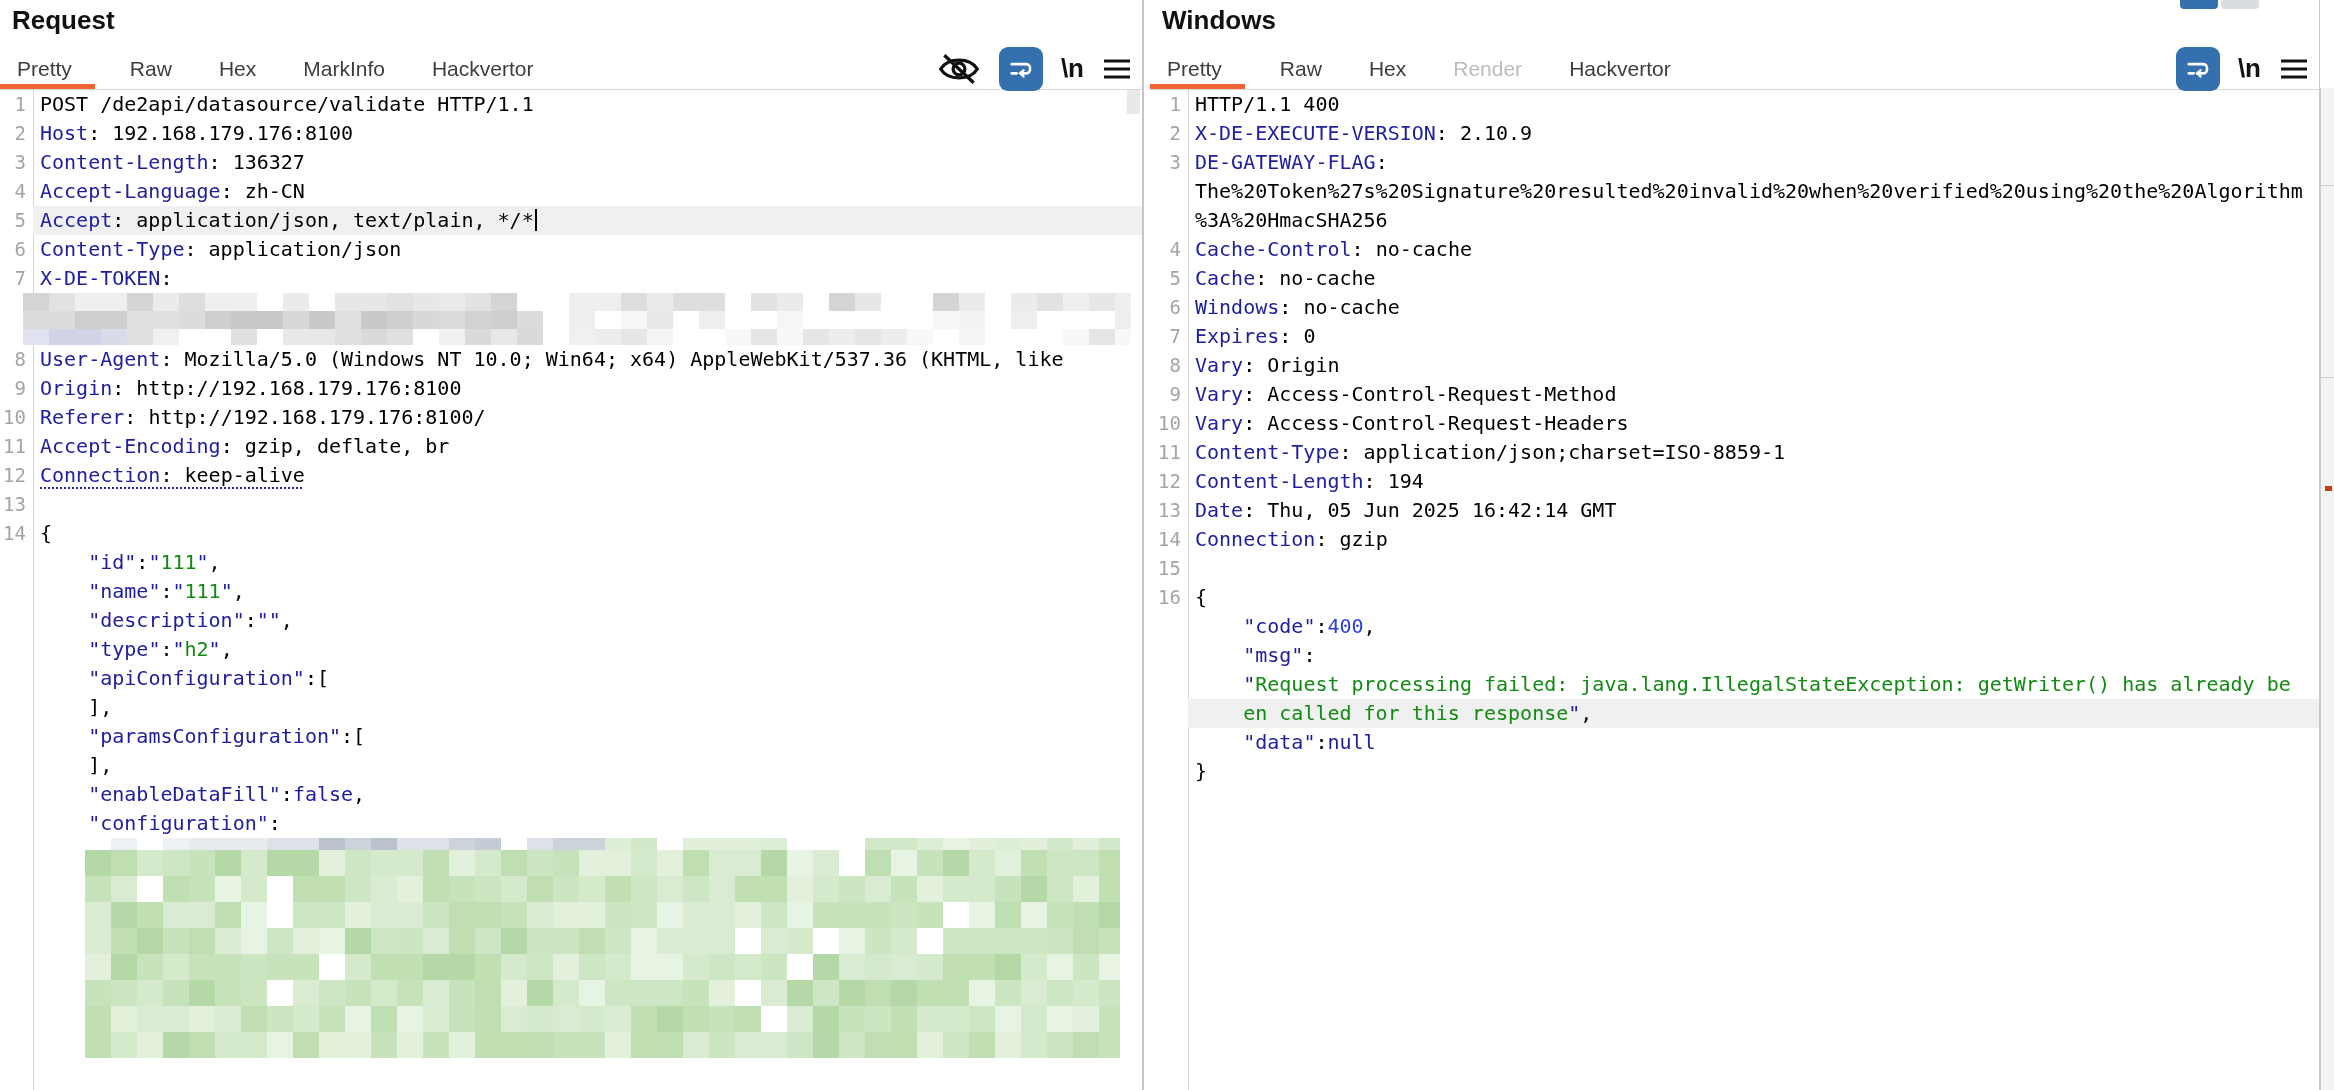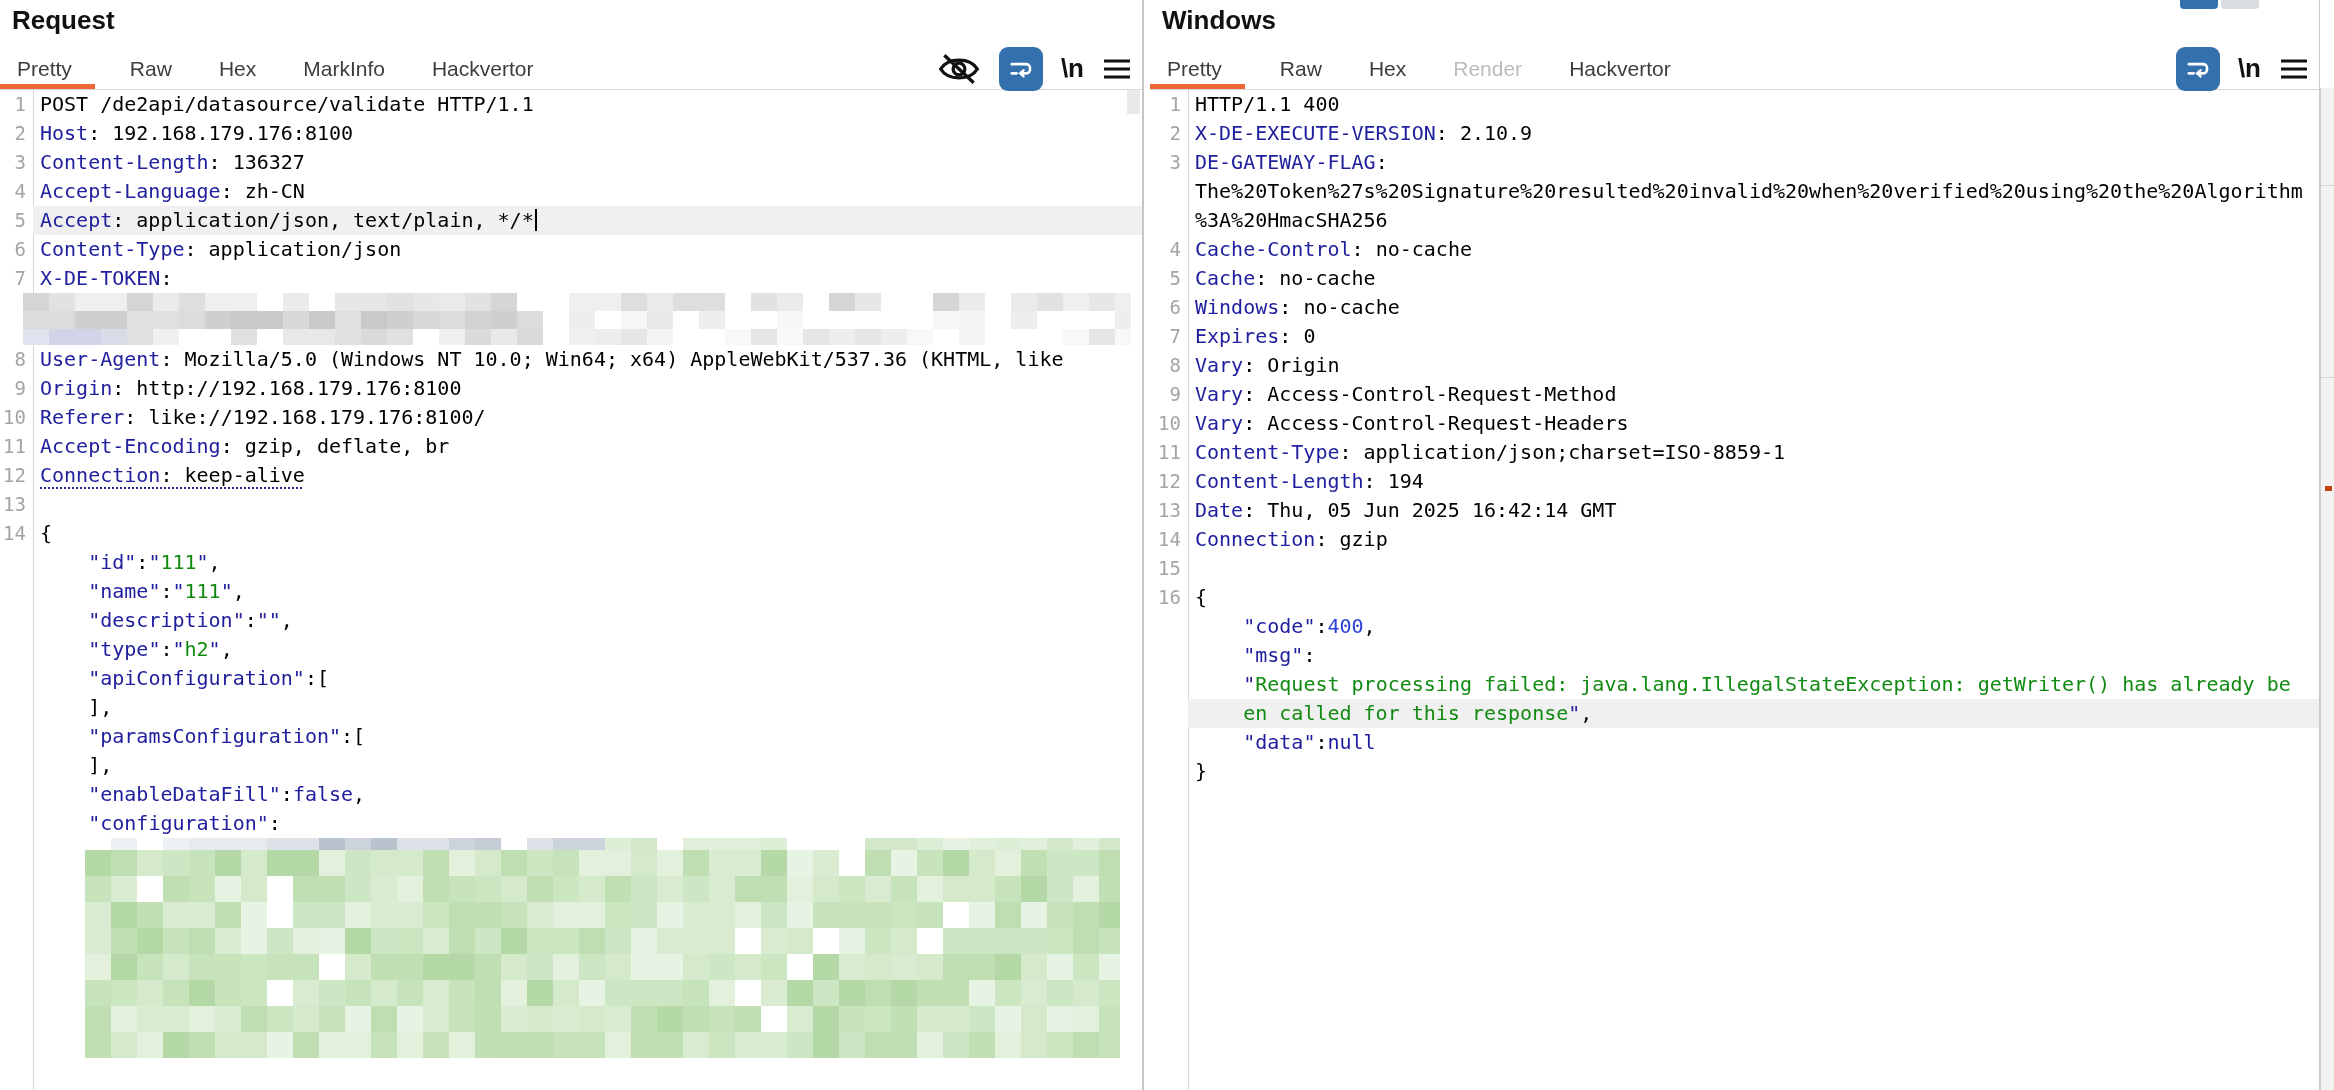--- a/index.html
+++ b/index.html
@@ -272,21 +272,21 @@
         <div class="row">
           <span class="ln">8</span>
           <span class="code"><span class="seg-h">User-Agent</span><span class="seg-t">: Mozilla/5.0 (Windows NT 10.0; Win64; x64) AppleWebKit/537.36 (KHTML, like</span></span>
         </div>
         <div class="row">
           <span class="ln">9</span>
           <span class="code"><span class="seg-h">Origin</span><span class="seg-t">: http://192.168.179.176:8100</span></span>
         </div>
         <div class="row">
           <span class="ln">10</span>
-          <span class="code"><span class="seg-h">Referer</span><span class="seg-t">: like://192.168.179.176:8100/</span></span>
+          <span class="code"><span class="seg-h">Referer</span><span class="seg-t">: http://192.168.179.176:8100/</span></span>
         </div>
         <div class="row">
           <span class="ln">11</span>
           <span class="code"><span class="seg-h">Accept-Encoding</span><span class="seg-t">: gzip, deflate, br</span></span>
         </div>
         <div class="row dotted">
           <span class="ln">12</span>
           <span class="code"><span class="seg-h">Connection</span><span class="seg-t">: keep-alive</span></span>
         </div>
         <div class="row">

